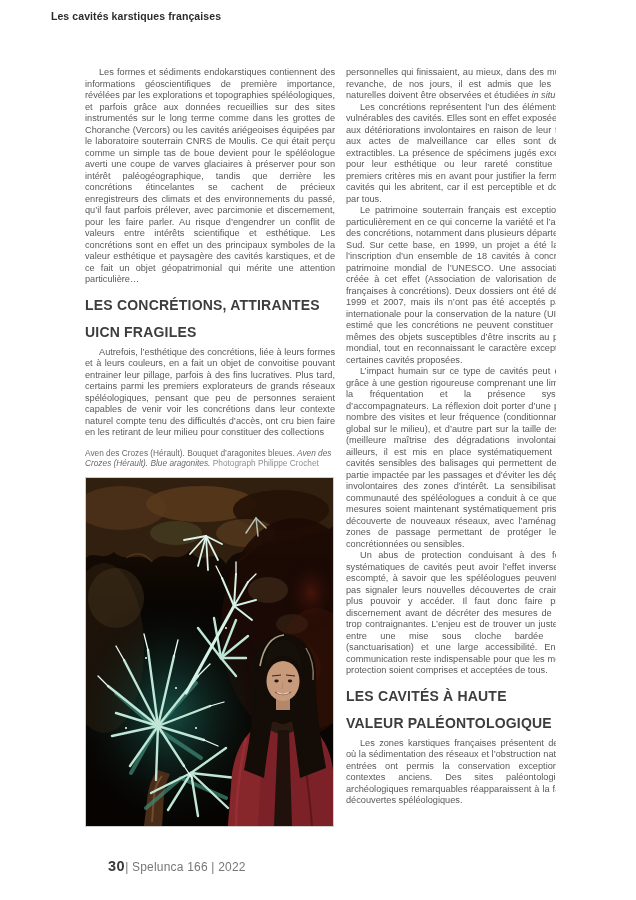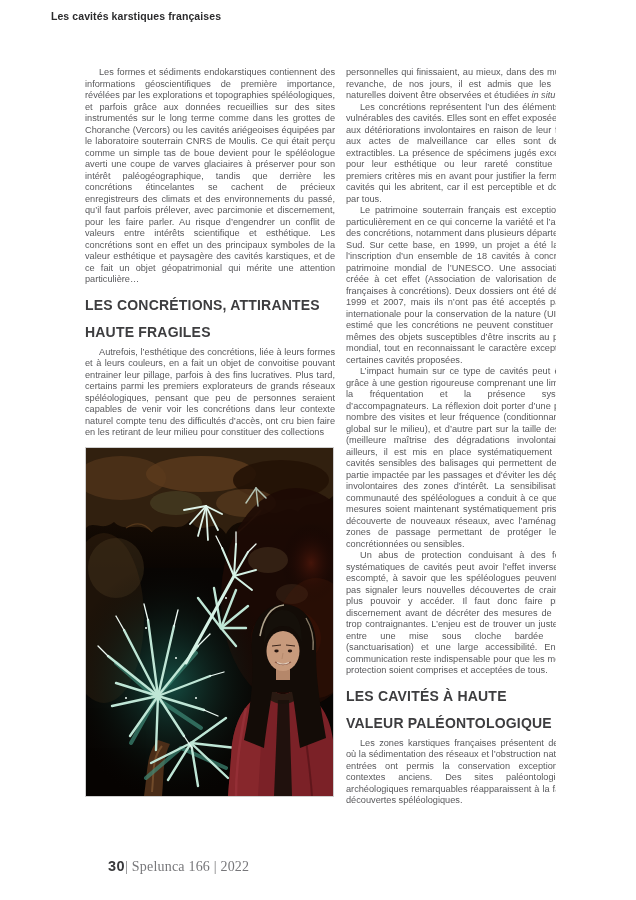--- a/index.html
+++ b/index.html
@@ -31,41 +31,42 @@
   .caption{margin-top:9px;font-size:8.3px;line-height:10.5px;text-align:left;color:#6a6a6c;}
   .caption .cap-it{font-style:italic;}
   .caption .cap-credit{color:#8e8e90;}
 
   .photo-frame{margin-top:8px;width:247px;height:348px;border:1px solid #cfcfcf;box-sizing:content-box;}
   .photo-frame svg{display:block;width:247px;height:348px;}
 
   
   .footer{position:absolute;left:108px;top:858px;display:flex;align-items:baseline;}
   .footer .num{font-size:14.5px;font-weight:bold;color:#3a3a3c;letter-spacing:.5px;}
-  .footer .journal{font-size:14px;color:#77777a;letter-spacing:.2px;font-family:Liberation Serif, serif;}
+  .footer .journal{font-size:12px;color:#77777a;letter-spacing:.2px;}
 </style>
 </head>
 <body>
 
 <div class="page">
 
   <div class="runhead">
     <div class="title">Les cavités karstiques françaises</div>
   </div>
 
   <div class="col col-left">
     <p>Les formes et sédiments endokarstiques contiennent des informations géoscientifiques de première importance, révélées par les explorations et topographies spéléologiques, et parfois grâce aux données recueillies sur des sites instrumentés sur le long terme comme dans les grottes de Choranche (Vercors) ou les cavités ariégeoises équipées par le laboratoire souterrain CNRS de Moulis. Ce qui était perçu comme un simple tas de boue devient pour le spéléologue averti une coupe de varves glaciaires à préserver pour son intérêt paléogéographique, tandis que derrière les concrétions étincelantes se cachent de précieux enregistreurs des climats et des environnements du passé, qu’il faut parfois prélever, avec parcimonie et discernement, pour les faire parler. Au risque d’engendrer un conflit de valeurs entre intérêts scientifique et esthétique. Les concrétions sont en effet un des principaux symboles de la valeur esthétique et paysagère des cavités karstiques, et de ce fait un objet géopatrimonial qui mérite une attention particulière…</p>
 
     <h2 class="section-heading">
       <span>LES CONCRÉTIONS, ATTIRANTES</span>
-      <span>HAUTE FRAGILES</span>
+      <span>UICN FRAGILES</span>
     </h2>
 
     <p>Autrefois, l’esthétique des concrétions, liée à leurs formes et à leurs couleurs, en a fait un objet de convoitise pouvant entrainer leur pillage, parfois à des fins lucratives. Plus tard, certains parmi les premiers explorateurs de grands réseaux spéléologiques, pensant que peu de personnes seraient capables de venir voir les concrétions dans leur contexte naturel compte tenu des difficultés d’accès, ont cru bien faire en les retirant de leur milieu pour constituer des collections</p>
 
+    <div class="caption"><span class="cap-fr">Aven des Crozes (Hérault). Bouquet d’aragonites bleues. </span><span class="cap-it">Aven des Crozes (Hérault). Blue aragonites. </span><span class="cap-credit">Photograph Philippe Crochet</span></div>
 
     <div class="photo-frame">
       <svg viewBox="0 0 247 348" xmlns="http://www.w3.org/2000/svg">
         <defs>
           <linearGradient id="topRock" x1="0" y1="0" x2="0" y2="1">
             <stop offset="0" stop-color="#241406"></stop>
             <stop offset="1" stop-color="#0a0502"></stop>
           </linearGradient>
           <radialGradient id="crysGlow" cx="0.5" cy="0.5" r="0.5">
             <stop offset="0" stop-color="#17554a"></stop>

